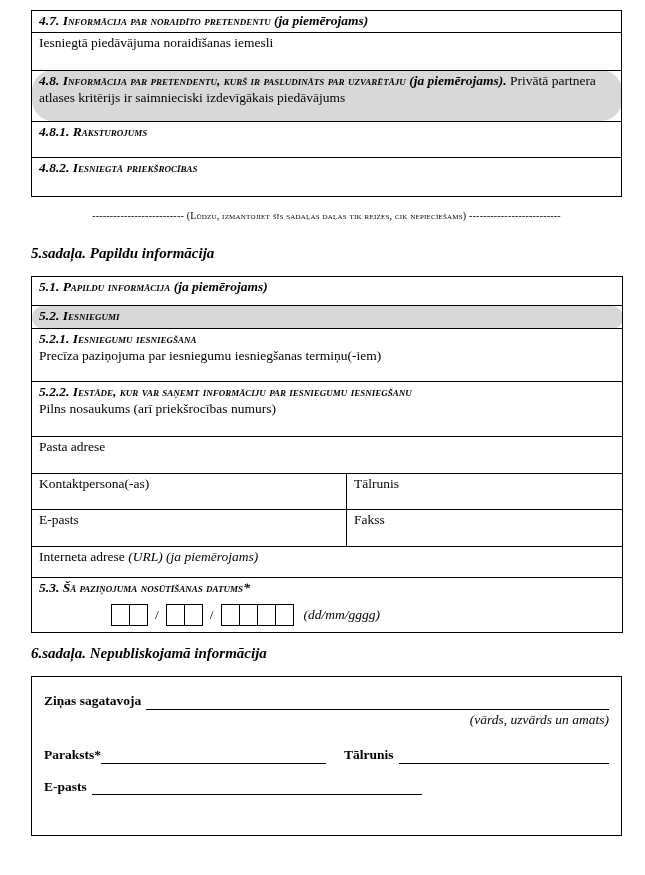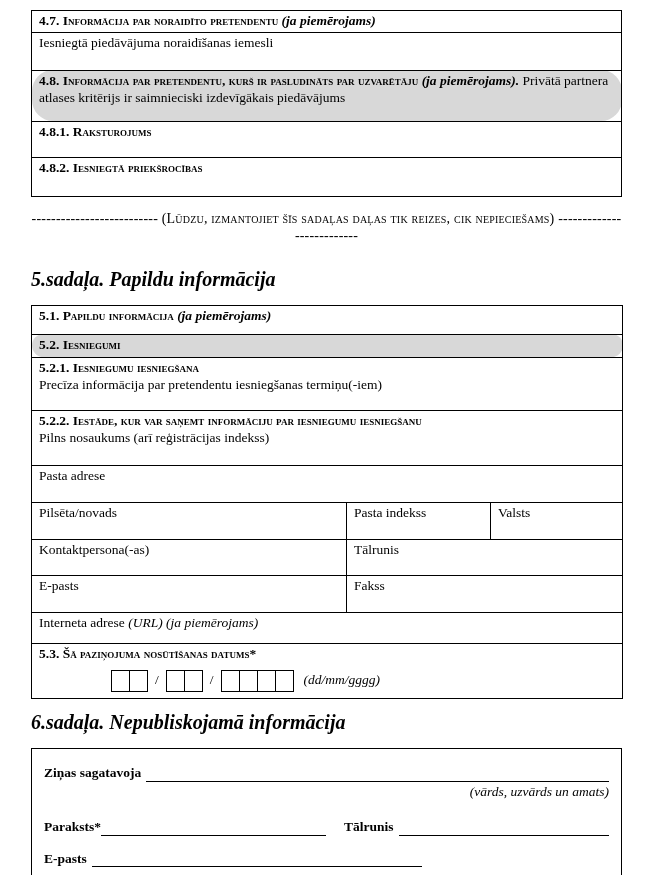--- a/index.html
+++ b/index.html
@@ -10,45 +10,45 @@
     color: #000000;
     font-family: "Liberation Serif", serif;
     font-size: 13.5px;
     line-height: 1.25;
   }
   .page { padding: 10px 23px 0 31px; }
 
   table.tbl { width: 100%; border-collapse: collapse; table-layout: fixed; }
   .tbl td { border: 1px solid #000; padding: 2px 7px; vertical-align: top; overflow: hidden; }
 
-  .sc { font-variant: small-caps; }
+  .sc { font-variant: small-caps; font-style: italic; }
   .b  { font-weight: bold; }
   .i  { font-style: italic; }
   .gray { background: var(--header-bg, #d8d8d8); border-radius: 21px; }
 
   
   .t1r1 { height: 16px; }
   .t1r2 { height: 33px; }
   .t1r3 { height: 46px; }
   .t1r4 { height: 31px; margin-left: 24px; }
   .t1r5 { height: 34px; }
 
   .sep {
     margin-top: 13px;
     text-align: center;
-    font-size: 14px;
+    font-size: 10px;
     font-variant: small-caps;
     letter-spacing: 0.2px;
   }
 
   .heading {
     margin-top: 22px;
     font-weight: bold;
     font-style: italic;
-    font-size: 20px;
+    font-size: 15px;
   }
   .tbl-wrap { margin-top: 13px; }
 
   
   .t2r1  { height: 24px; }
   .t2r2  { height: 18px; }
   .t2r3  { height: 48px; }
   .t2r4  { height: 50px; }
   .t2r5  { height: 32px; }
   .t2r6  { height: 32px; }
@@ -133,43 +133,32 @@
       </td>
     </tr>
     <tr>
       <td colspan="3" class="t2r2 gray">
         <span class="b sc">5.2. Iesniegumi</span>
       </td>
     </tr>
     <tr>
       <td colspan="3" class="t2r3">
         <div><span class="b sc">5.2.1. Iesniegumu iesniegšana</span></div>
-        <div>Precīza informācija par pretendentu iesniegšanas termiņu(-iem)</div>
+        <div>Precīza paziņojuma par iesniegumu iesniegšanas termiņu(-iem)</div>
       </td>
     </tr>
     <tr>
       <td colspan="3" class="t2r4">
         <div><span class="b sc">5.2.2. Iestāde, kur var saņemt informāciju par iesniegumu iesniegšanu</span></div>
-        <div>Pilns nosaukums (arī reģistrācijas indekss)</div>
+        <div>Pilns nosaukums (arī priekšrocības numurs)</div>
       </td>
     </tr>
     <tr>
       <td colspan="3" class="t2r5">
         <span>Pasta adrese</span>
-      </td>
-    </tr>
-    <tr>
-      <td class="t2r6">
-        <span>Pilsēta/novads</span>
-      </td>
-      <td class="t2r6">
-        <span>Pasta indekss</span>
-      </td>
-      <td class="t2r6">
-        <span>Valsts</span>
       </td>
     </tr>
     <tr>
       <td class="t2r7">
         <span>Kontaktpersona(-as)</span>
       </td>
       <td colspan="2" class="t2r7">
         <span>Tālrunis</span>
       </td>
     </tr>

